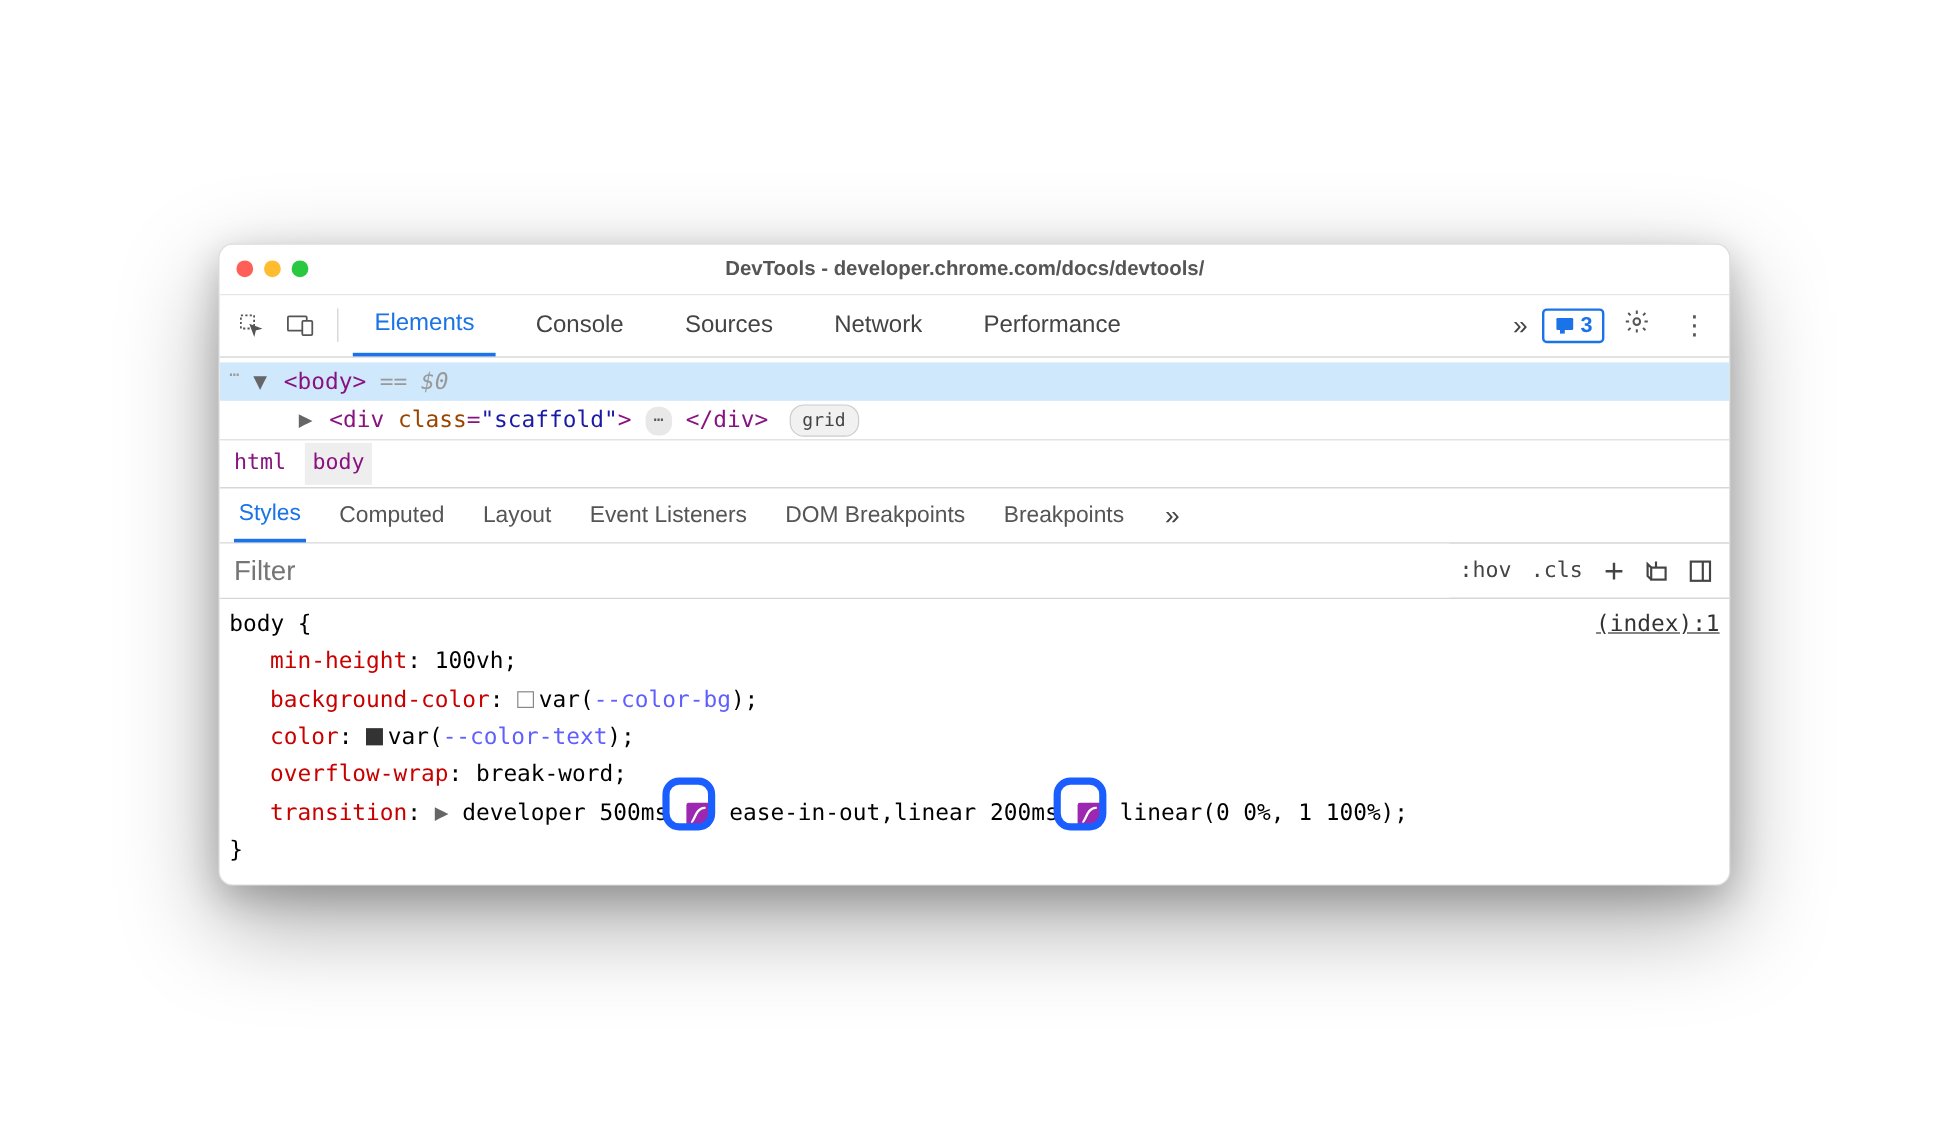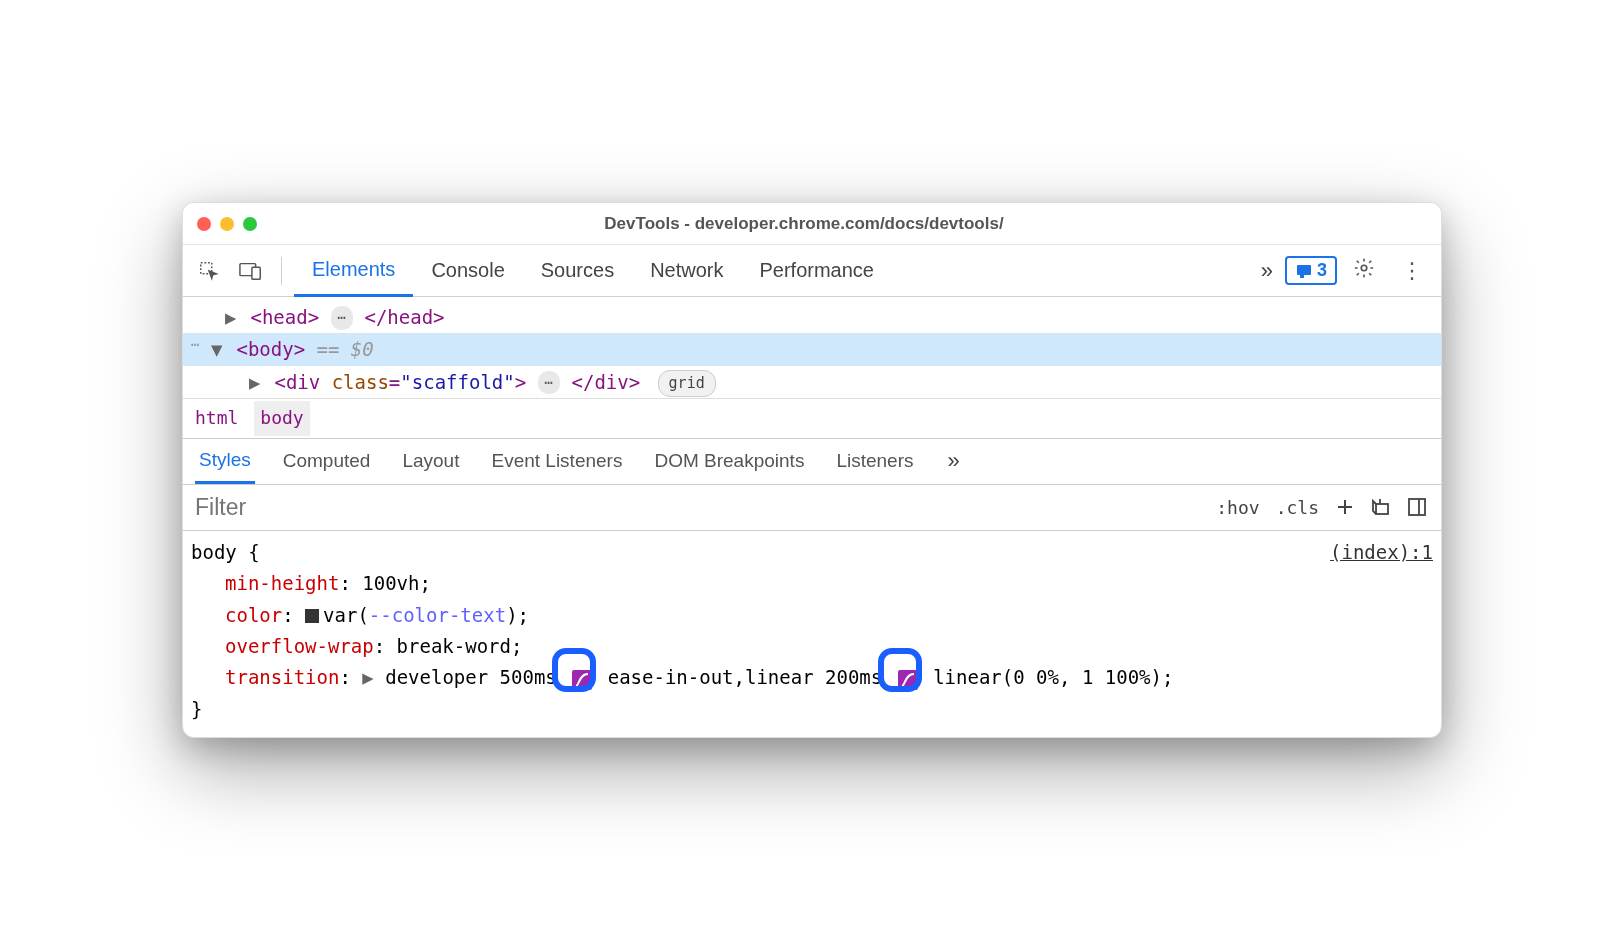--- a/index.html
+++ b/index.html
@@ -50,21 +50,21 @@
   border-bottom: 1px solid #d0d0d0;
   gap: 6px;
 }
 .tool-btn {
   display: flex; align-items: center; justify-content: center;
   width: 36px; height: 36px;
   color: #555;
   cursor: pointer;
 }
 .divider { width: 1px; height: 28px; background: #d0d0d0; margin: 0 6px; }
-.tabs { display: flex; gap: 0; align-items: center; flex: 1; text-align: right; }
+.tabs { display: flex; gap: 15px; align-items: center; flex: 1; text-align: right; }
 .tab {
   padding: 0 18px;
   height: 52px;
   display: flex; align-items: center;
   font-size: 20px;
   color: #444;
   cursor: pointer;
 }
 .tab.active {
   color: #1a73e8;
@@ -239,26 +239,20 @@
     <div class="gear">
       <svg width="22" height="22" viewBox="0 0 24 24" fill="none" stroke="#555" stroke-width="1.8">
           <circle cx="12" cy="12" r="3"></circle>
           <path d="M12 2v3M12 19v3M4.2 4.2l2.1 2.1M17.7 17.7l2.1 2.1M2 12h3M19 12h3M4.2 19.8l2.1-2.1M17.7 6.3l2.1-2.1"></path>
         </svg>
     </div>
     <div class="kebab">⋮</div>
   </div>
 
   <div class="dom-panel">
-    <div class="dom-row" style="padding-left:42px;">
-      <span class="tri">▶</span>
-      <span class="tag-bracket">&lt;head&gt;</span>
-      <span class="ellipsis-badge">⋯</span>
-      <span class="tag-bracket">&lt;/head&gt;</span>
-    </div>
     <div class="dom-row selected" style="padding-left:28px; position:relative;">
       <span class="dots-left">⋯</span>
       <span class="tri">▼</span>
       <span class="tag-bracket">&lt;body&gt;</span>
       <span class="dom-sel" style="font-style:italic;"> <span>== $0</span></span>
     </div>
     <div class="dom-row" style="padding-left:66px;">
       <span class="tri">▶</span>
       <span class="tag-bracket">&lt;div </span><span class="attr-name">class</span><span class="tag-bracket">=</span><span class="attr-val">"scaffold"</span><span class="tag-bracket">&gt;</span>
       <span class="ellipsis-badge">⋯</span>
@@ -270,21 +264,21 @@
       <span class="bc-item active">body</span>
     </div>
   </div>
 
   <div class="styles-tabs">
     <div class="stab active">Styles</div>
     <div class="stab">Computed</div>
     <div class="stab">Layout</div>
     <div class="stab">Event Listeners</div>
     <div class="stab">DOM Breakpoints</div>
-    <div class="stab">Listeners</div>
+    <div class="stab">Breakpoints</div>
     <div class="overflow-icon">»</div>
   </div>
 
   <div class="filter-row">
     <input class="filter-input" placeholder="Filter" style="">
     <div class="filter-btn">:hov</div>
     <div class="filter-btn">.cls</div>
     <div class="filter-icon">
       <svg width="20" height="20" viewBox="0 0 20 20" stroke="#444" stroke-width="2">
           <path d="M10 3v14M3 10h14"></path>
@@ -305,20 +299,23 @@
     </div>
   </div>
 
   <div class="rules">
     <div class="rule-head">
       <span><span>body</span> <span>{</span></span>
       <span class="src-link">(index):1</span>
     </div>
     <div class="prop">
       <span class="prop-name">min-height</span>: <span>100vh</span>;
+    </div>
+    <div class="prop">
+      <span class="prop-name">background-color</span>: <span class="swatch"></span>var(<span class="css-var">--color-bg</span>);
     </div>
     <div class="prop">
       <span class="prop-name">color</span>: <span class="swatch dark"></span>var(<span class="css-var">--color-text</span>);
     </div>
     <div class="prop">
       <span class="prop-name">overflow-wrap</span>: <span>break-word</span>;
     </div>
     <div class="prop">
       <span class="prop-name">transition</span>: <span class="tri-small">▶</span> <span>developer 500ms</span>
       <span style="position:relative; display:inline-block;">

